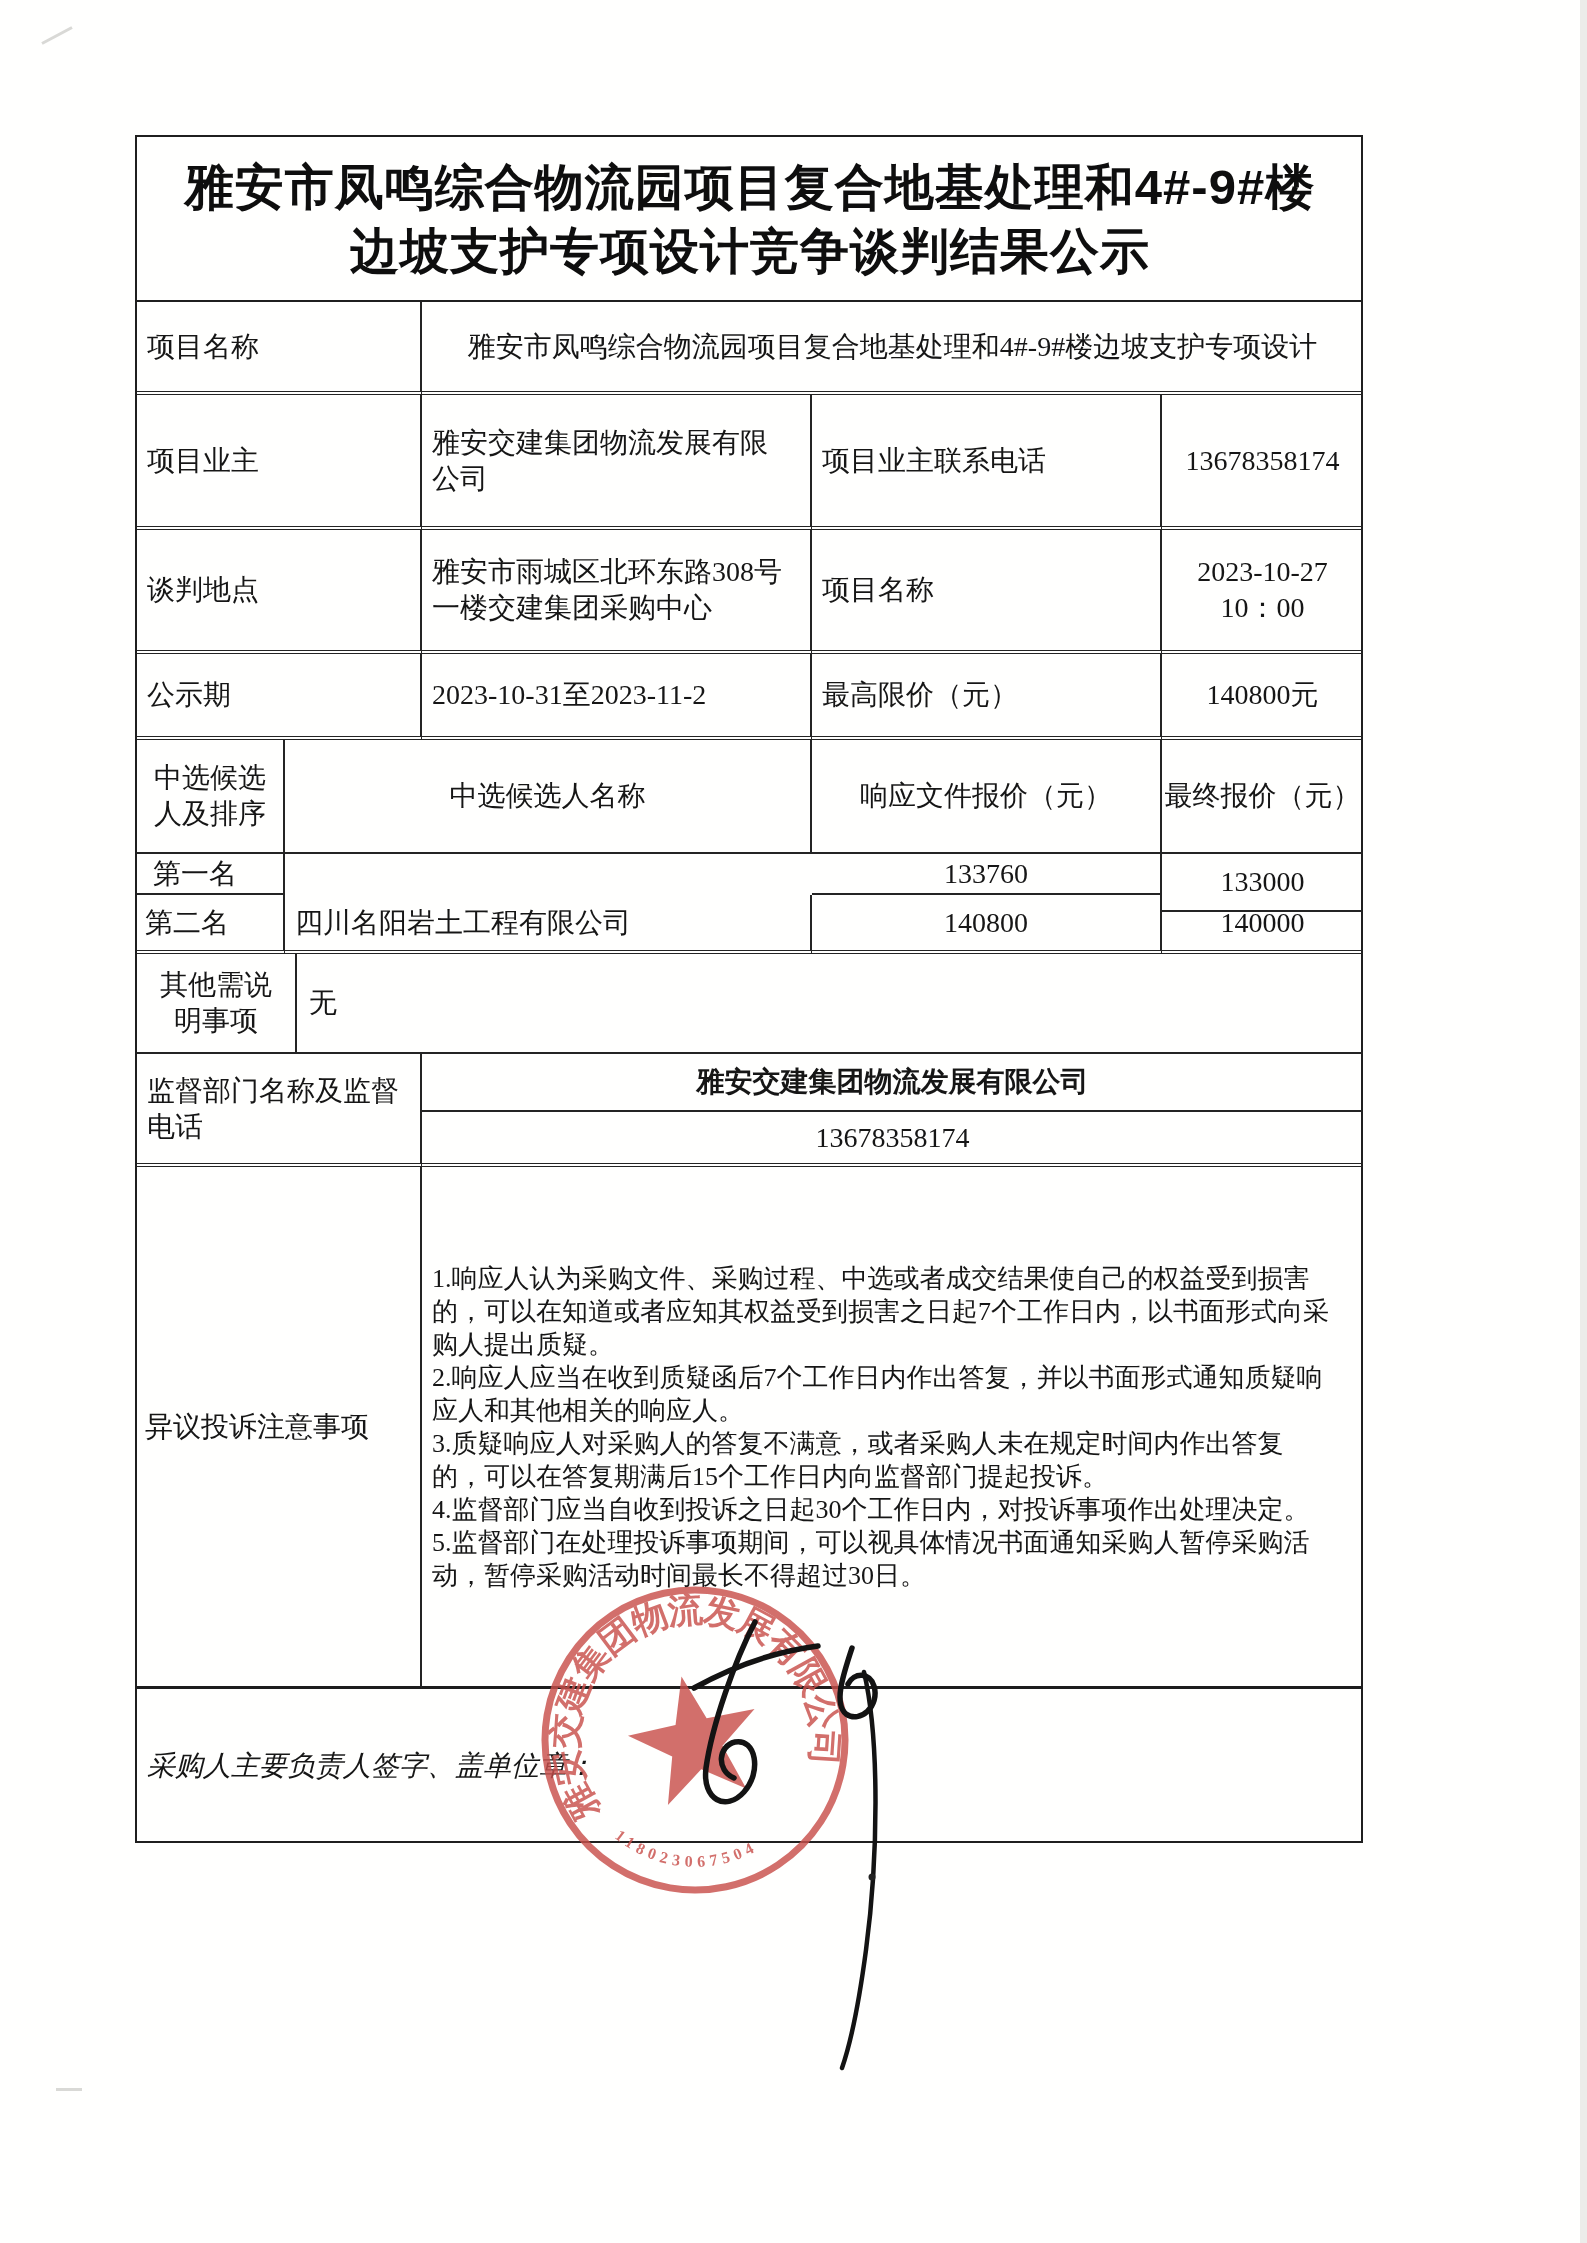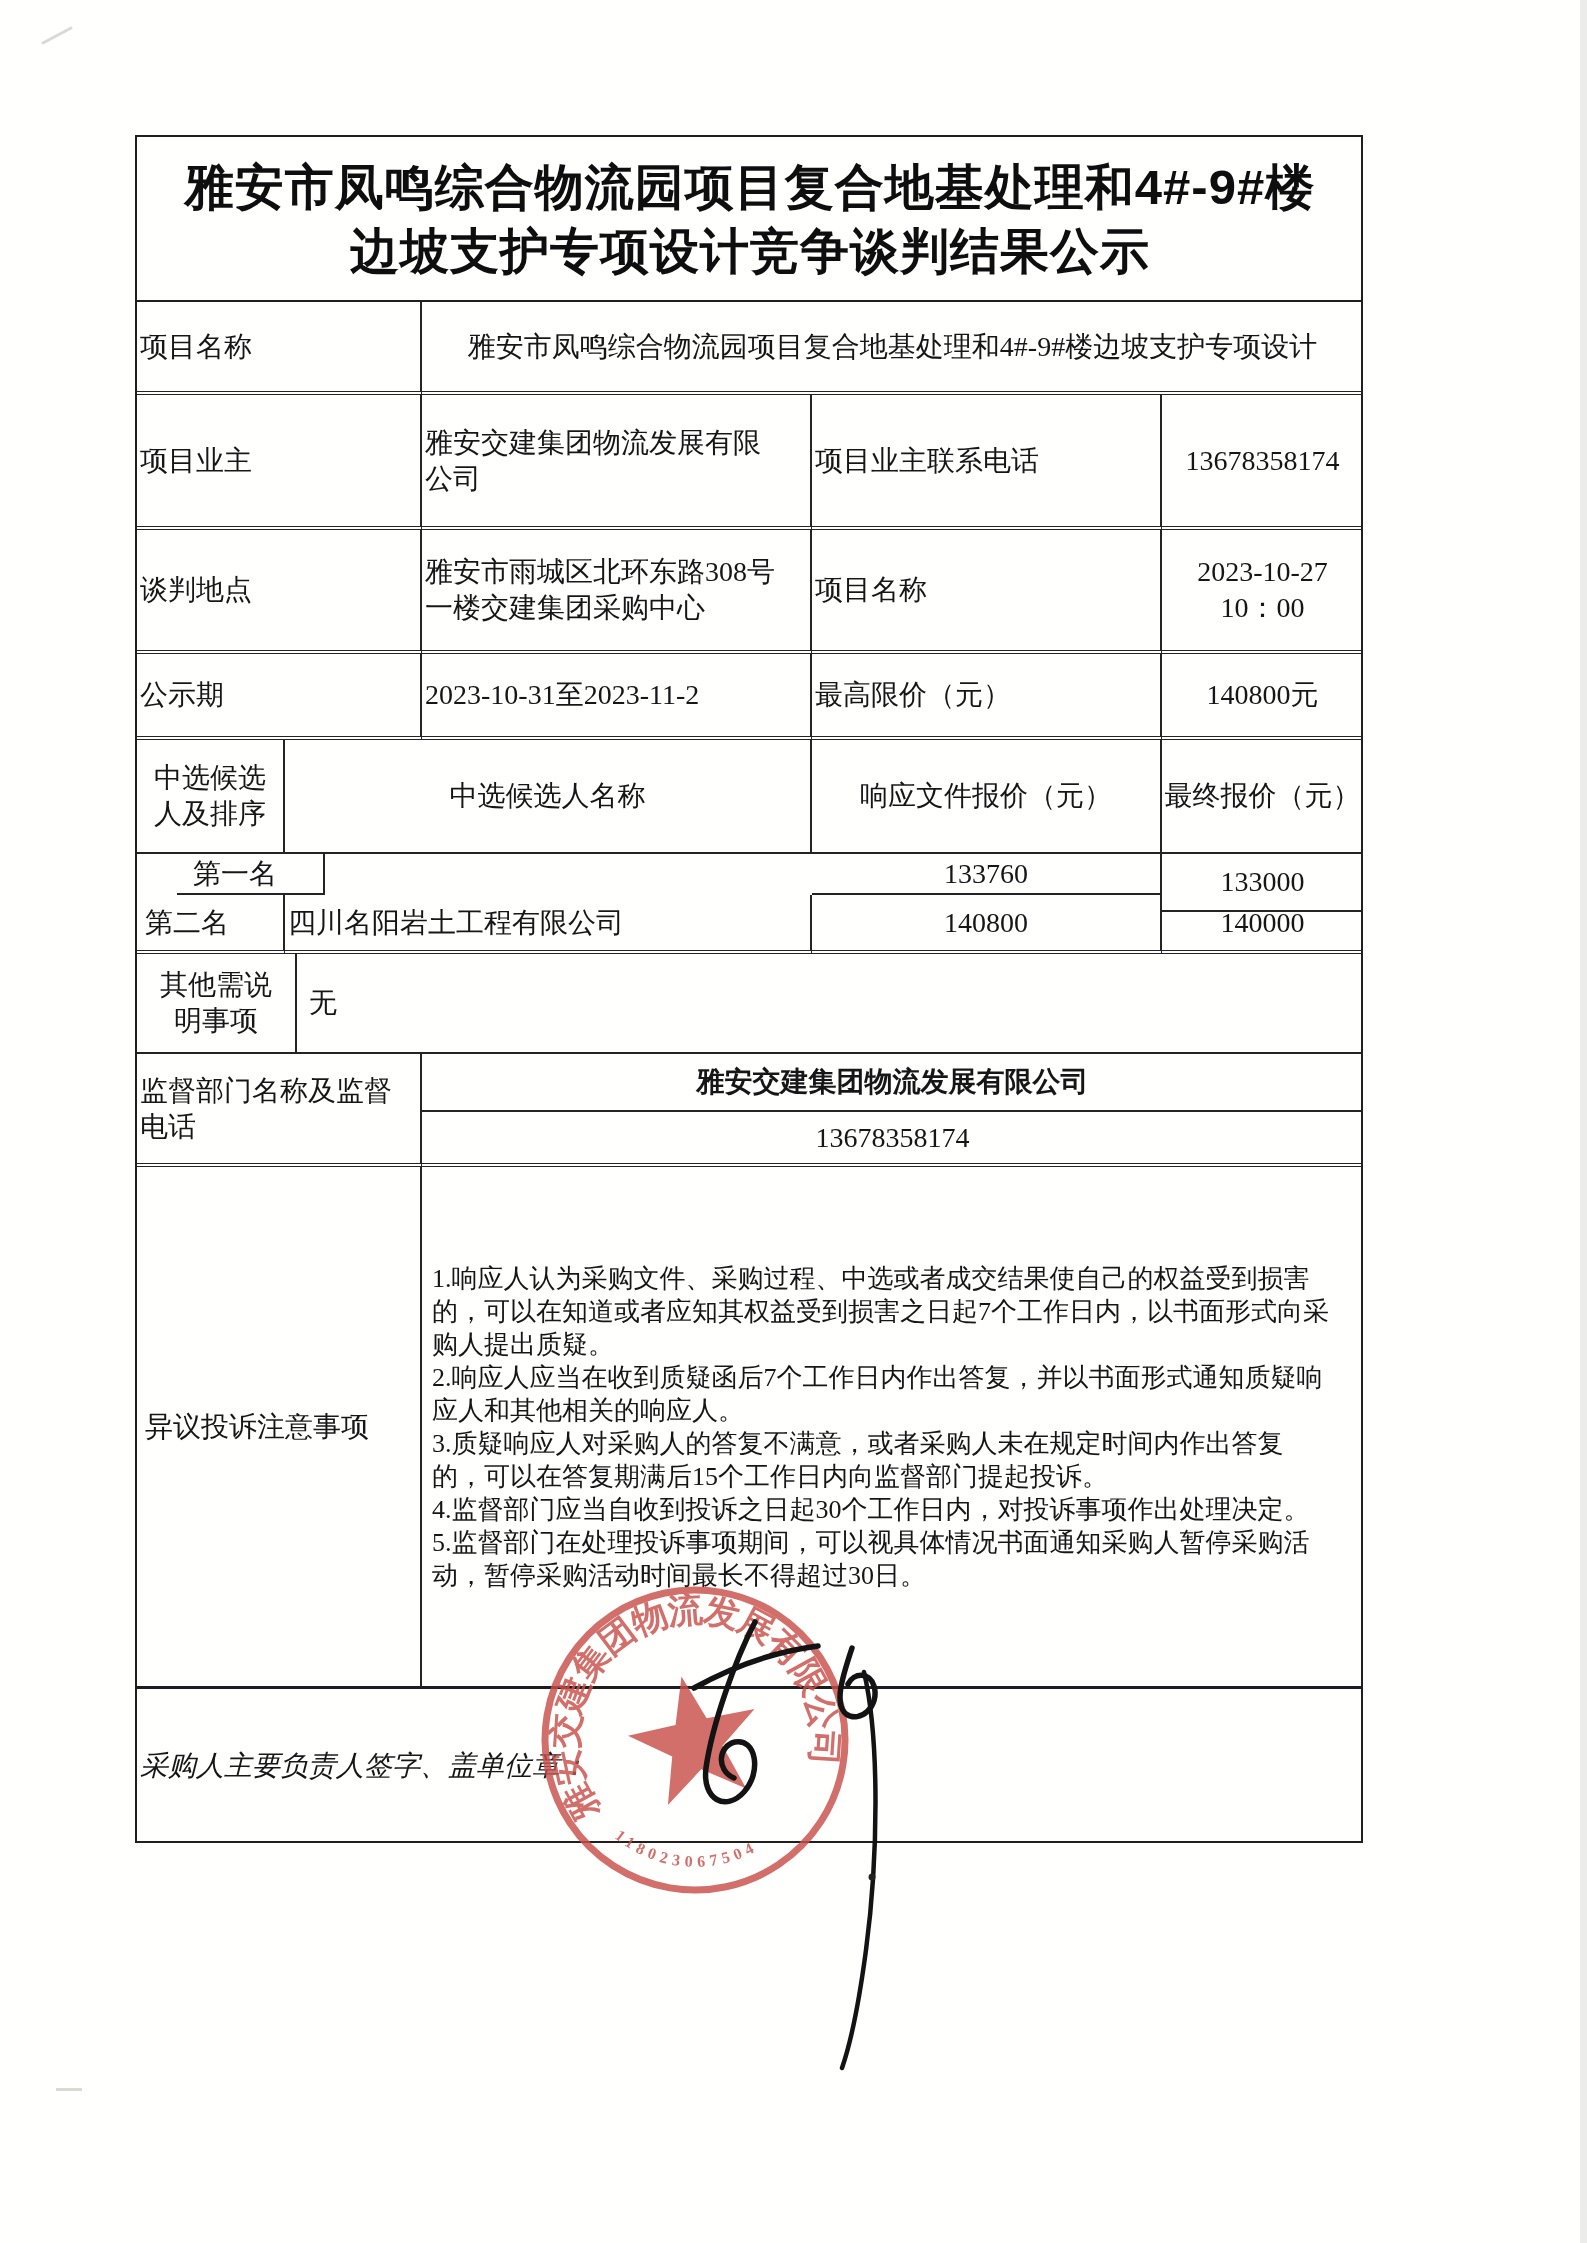--- a/index.html
+++ b/index.html
@@ -13,21 +13,21 @@
     position:absolute; left:135px; top:135px; width:1228px; height:1708px;
     border:2.5px solid #1f1f1f;
   }
   .cell { position:absolute; display:flex; align-items:center;
           border-right:2px solid #242424; border-bottom:2px solid #242424;
           font-size:28px; line-height:36px; }
   .cell.no-r { border-right:none; }
   .cell.no-b { border-bottom:none;font-style:italic; }
   .cell.dbl  { border-bottom:4px double #242424; }
   .cell.thick{ border-bottom:3px solid #1d1d1d; }
-  .lft { justify-content:flex-start; padding-left:3px; }
+  .lft { justify-content:flex-start; padding-left:10px; }
   .ctr { justify-content:center; text-align:center; }
   .title-cell { position:absolute; left:0; top:0; width:1226px; height:165px;
     display:flex; flex-direction:column; justify-content:center; align-items:center;
     border-bottom:2.5px solid #1f1f1f; }
   .title-line {
     font-family:"Liberation Sans","DejaVu Sans",sans-serif; font-weight:900;
     font-size:49px; line-height:64px; letter-spacing:1px; color:#0e0e0e;
   }
   .wrapbox { display:inline-block; }
   .complaint-text { font-size:26px; line-height:33px; width:923px; padding:0 10px; }
@@ -78,21 +78,21 @@
     <div class="cell lft dbl" style="left:675px;top:517px;width:350px;height:86px;">最高限价（元）</div>
     <div class="cell ctr no-r dbl" style="left:1025px;top:517px;width:201px;height:86px;">140800元</div>
 
     <div class="cell ctr" style="left:0;top:603px;width:148px;height:114px;">
       <span class="wrapbox" style="width:118px;">中选候选人及排序</span>
     </div>
     <div class="cell ctr" style="left:148px;top:603px;width:527px;height:114px;">中选候选人名称</div>
     <div class="cell ctr" style="left:675px;top:603px;width:350px;height:114px;">响应文件报价（元）</div>
     <div class="cell ctr no-r" style="left:1025px;top:603px;width:201px;height:114px;">最终报价（元）</div>
 
-    <div class="cell lft" style="left:0;top:717px;width:148px;height:41px;padding-left:16px;margin-left:40px;">第一名</div>
+    <div class="cell lft" style="left:0;top:717px;width:148px;height:41px;padding-left:16px;">第一名</div>
     <div class="cell ctr" style="left:675px;top:717px;width:350px;height:41px;">133760</div>
     <div class="cell ctr no-r" style="left:1025px;top:717px;width:201px;height:58px;">133000</div>
 
     <div class="cell lft dbl" style="left:0;top:758px;width:148px;height:59px;padding-left:8px;">第二名</div>
     <div class="cell lft dbl" style="left:148px;top:758px;width:527px;height:59px;">四川名阳岩土工程有限公司</div>
     <div class="cell ctr dbl" style="left:675px;top:758px;width:350px;height:59px;">140800</div>
     <div class="cell ctr no-r dbl" style="left:1025px;top:758px;width:201px;height:59px;">140000</div>
 
     <div class="cell ctr" style="left:0;top:817px;width:160px;height:100px;">
       <span class="wrapbox" style="width:118px;">其他需说明事项</span>

